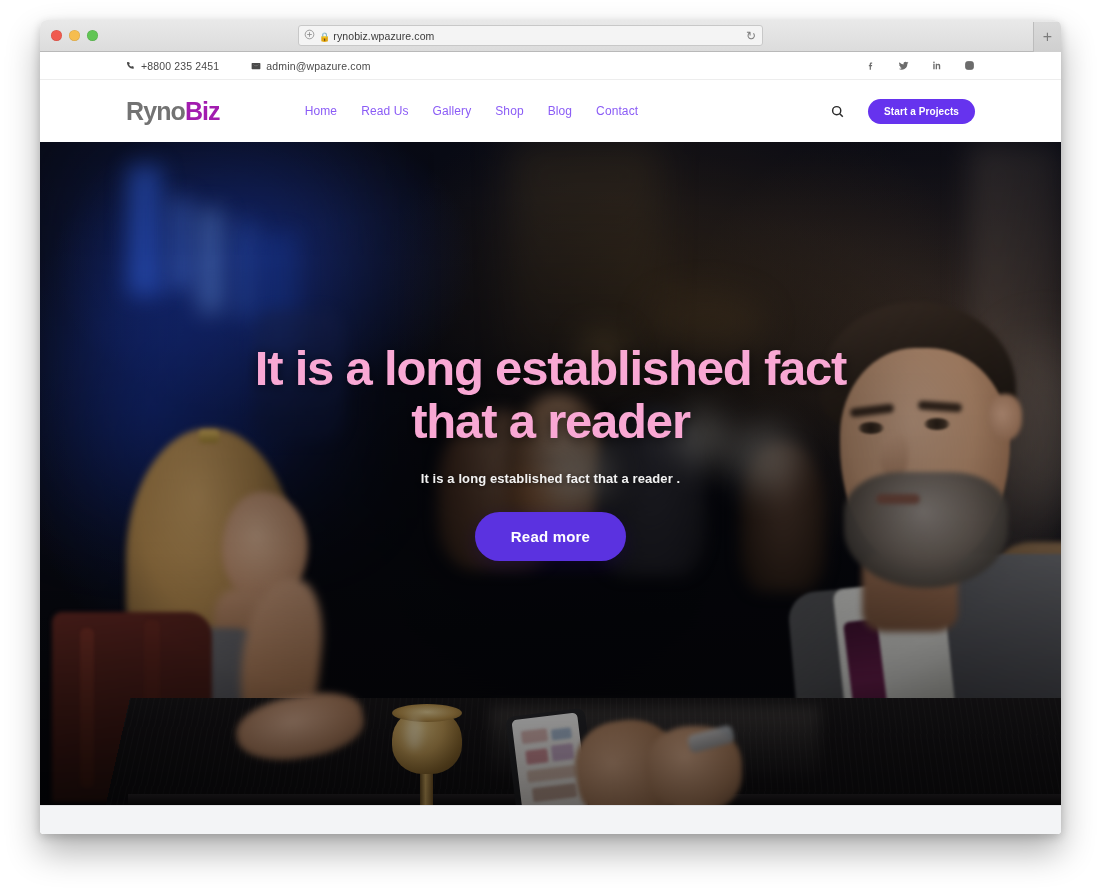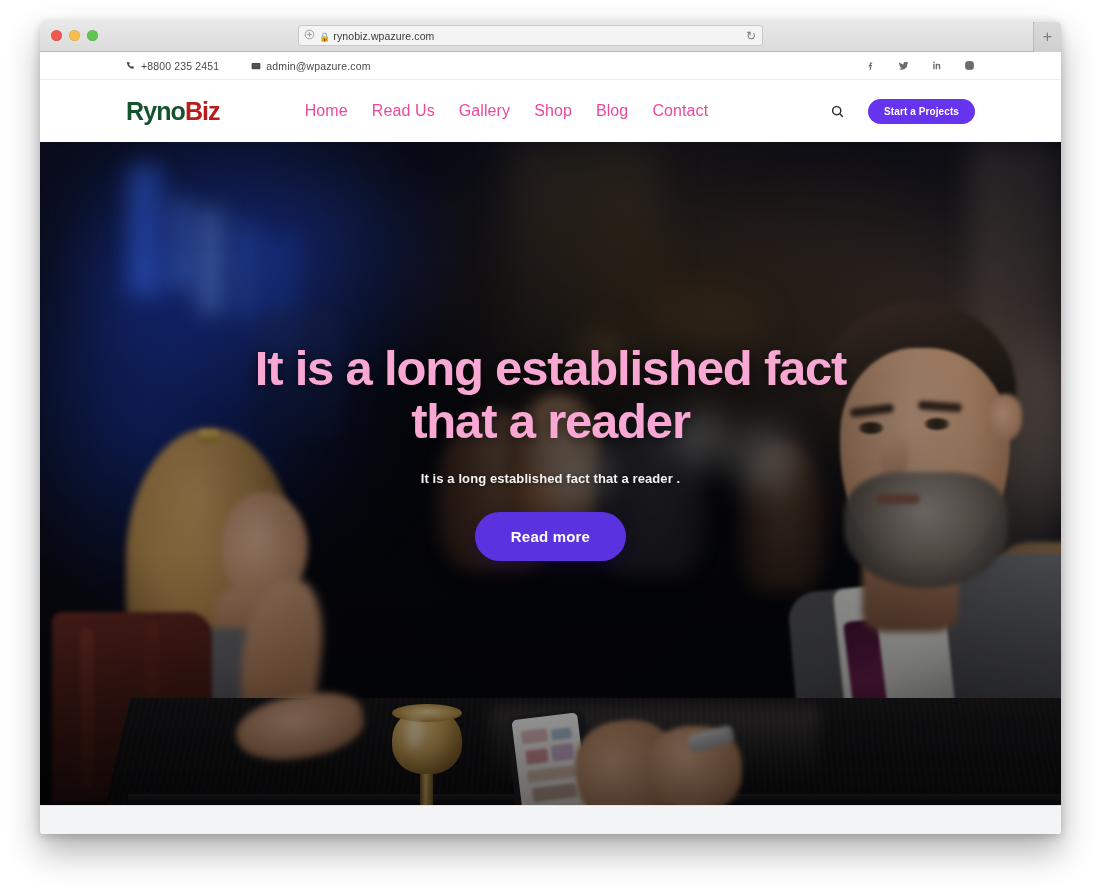--- a/index.html
+++ b/index.html
@@ -95,29 +95,29 @@
   .mainnav{
     height:62px;
     display:flex; align-items:center;
     padding:0 86px;
     background:#fff;
   }
   .logo{
     font-size:25px; font-weight:bold; letter-spacing:-.9px;
     line-height:1; user-select:none;
   }
-  .logo .a{ color:#14532d; }
-  .logo .b{ color:#b91c1c; }
+  .logo .a{ color:#737373; }
+  .logo .b{ color:#a21caf; }
 
   .menu{
     display:flex; align-items:center; gap:24px;
     margin-left:85px;
   }
   .menu a{
-    font-size:16px; color:#ec4899; text-decoration:none;
+    font-size:12px; color:#8b5cf6; text-decoration:none;
     letter-spacing:.1px; white-space:nowrap;
   }
 
   .nav-right{ margin-left:auto; display:flex; align-items:center; gap:24px; }
   .search-btn{ width:13px; height:13px; display:block; }
   .search-btn svg{ width:13px; height:13px; display:block; stroke:#2b2b2b; fill:none; stroke-width:1.8; }
   .cta{
     background:#6633ee; color:#fff;
     font-size:10px; font-weight:bold; letter-spacing:.1px;
     padding:7px 16px; border-radius:14px;

